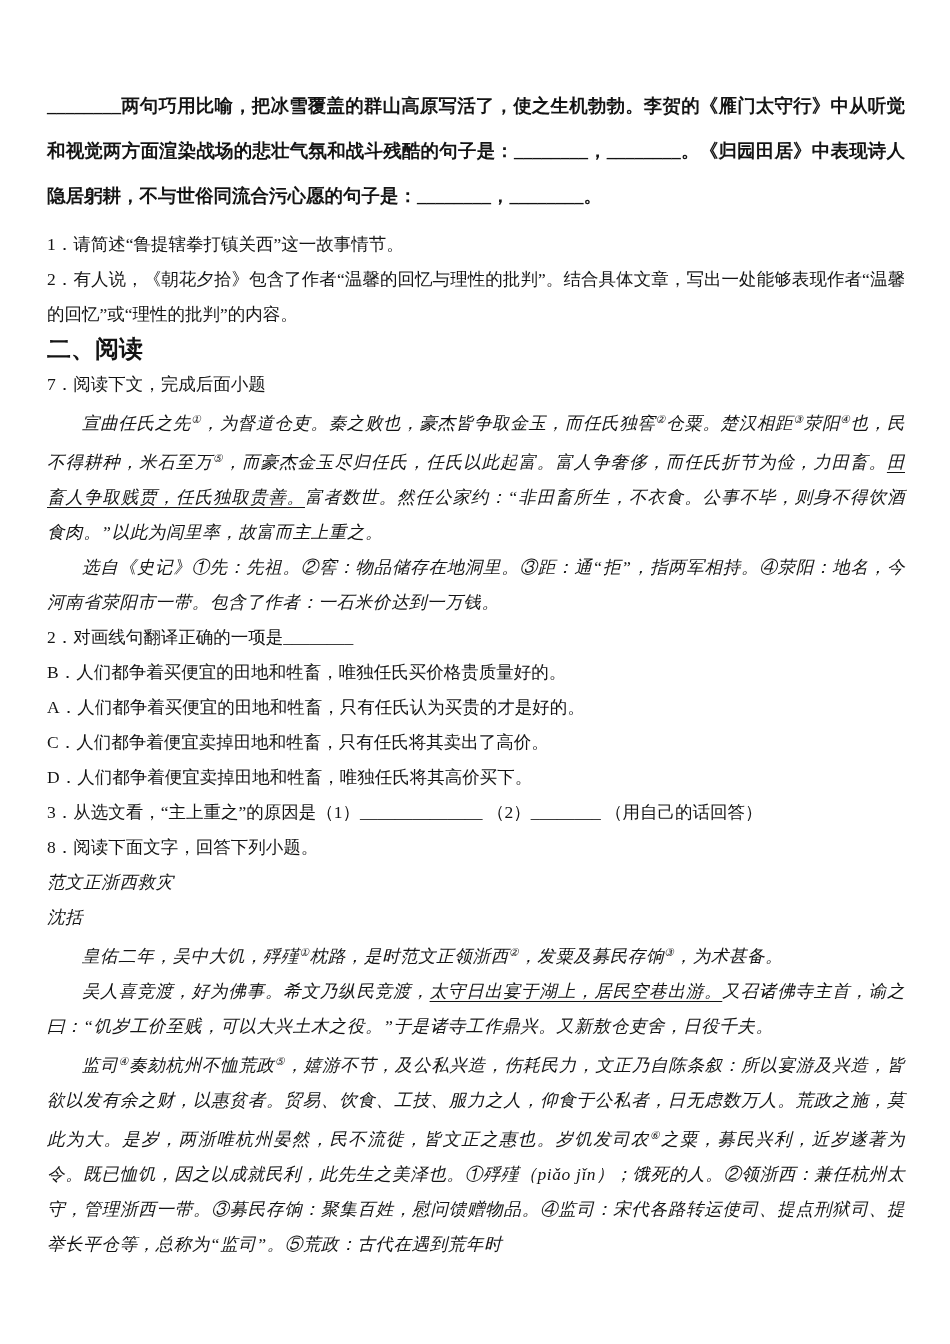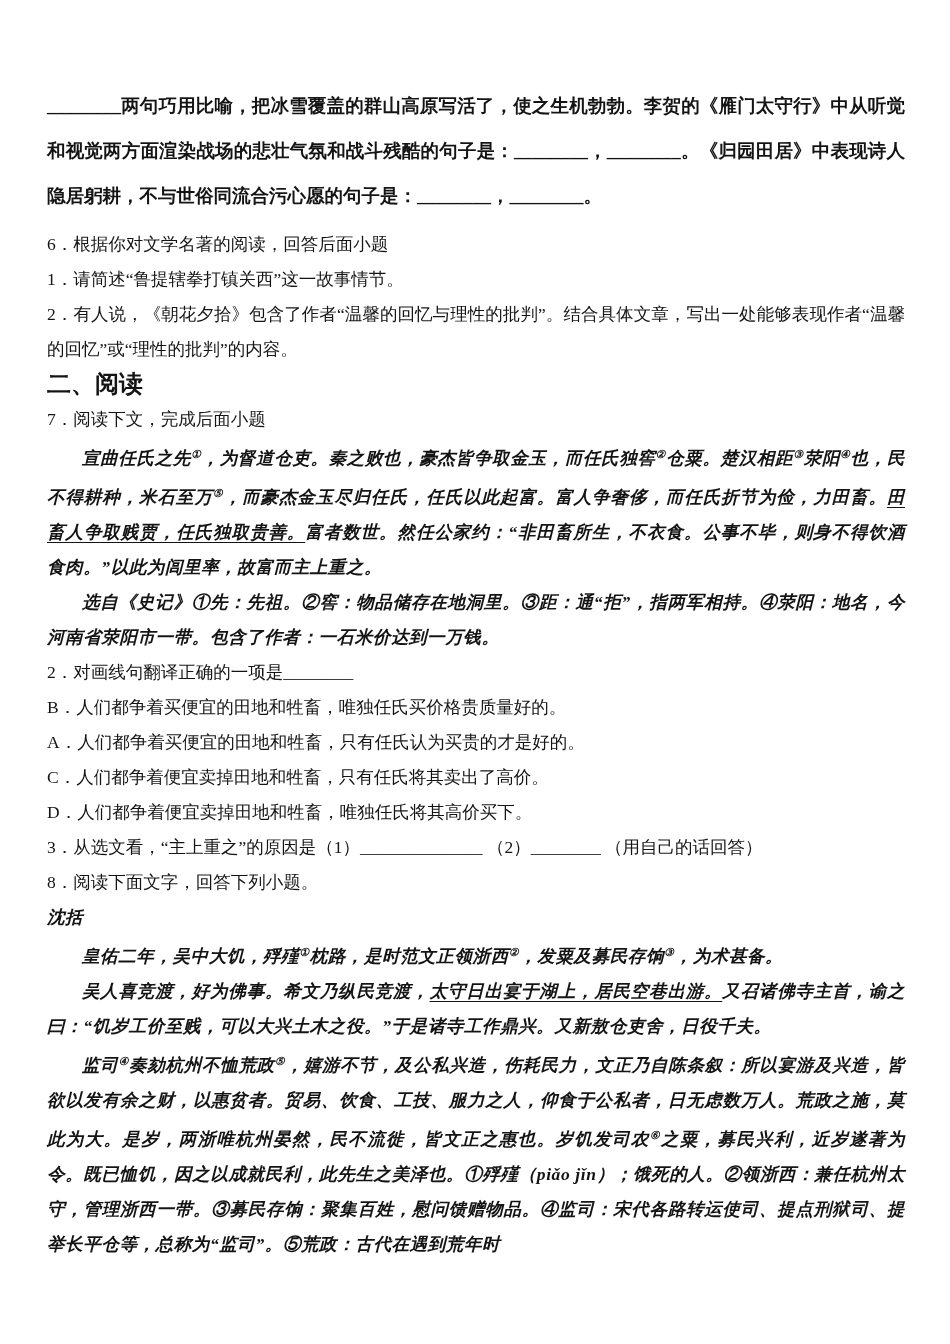--- a/index.html
+++ b/index.html
@@ -14,21 +14,21 @@
     overflow:hidden;
   }
   p{margin:0;text-align:justify;}
   
   .bpara{font-weight:700;font-size:18.5px;line-height:45px;margin-bottom:8px;}
   
   .r{font-size:17.5px;line-height:35px;}
   
   .sect{font-weight:700;font-size:24px;line-height:35px;}
   
-  .kai{font-style:italic;letter-spacing:0.6px;font-weight:bold;}
+  .kai{font-style:italic;letter-spacing:0.6px;}
   .indent{text-indent:2em;}
   
   .sn{font-size:11px;vertical-align:6px;font-style:inherit;}
   
   .ul{text-decoration:underline;text-underline-offset:4px;}
   
   .dot{position:relative;display:inline-block;top:-2px;}
   .dot::after{
     content:"\2022";
     position:absolute;left:0;right:0;bottom:-15px;
@@ -36,21 +36,20 @@
   }
   .gap{display:inline-block;width:0.5em;}
 </style>
 </head>
 <body>
 
 <div class="page">
 
   <p class="bpara">________两句巧用比喻，把冰雪覆盖的群山高原写活了，使之生机勃勃。李贺的《雁门太守行》中从听觉和视觉两方面渲染战场的悲壮气氛和战斗残酷的句子是：________，________。《归园田居》中表现诗人隐居躬耕，不与世俗同流合污心愿的句子是：________，________。</p>
 
-  <p class="r">6．根据你对文学名著的阅读，回答后面小题</p>
   <p class="r">1．请简述“鲁提辖拳打镇关西”这一故事情节。</p>
   <p class="r">2．有人说，《朝花夕拾》包含了作者“温馨的回忆与理性的批判”。结合具体文章，写出一处能够表现作者“温馨的回忆”或“理性的批判”的内容。</p>
 
   <p class="sect">二、阅读</p>
   <p class="r">7．阅读下文，完成后面小题</p>
 
   <p class="r kai indent"><span>宣曲任氏之先</span><span class="sn">①</span><span>，为督道仓吏。秦之败也，豪杰皆争取金玉，而任氏独窖</span><span class="sn">②</span><span>仓粟。楚汉相距</span><span class="sn">③</span><span>荥阳</span><span class="sn">④</span><span>也，民不得耕种，米石至万</span><span class="sn">⑤</span><span>，而豪杰金玉尽归任氏，任氏以此起富。富人争奢侈，而任氏折节为俭，力田畜。</span><span class="ul">田畜人争取贱贾，任氏独取贵善。</span><span>富者数世。然任公家约：“非田畜所生，不衣食。公事不毕，则身不得饮酒食肉。”以此为闾里率，故富而主上重之。</span></p>
 
   <p class="r kai indent">选自《史记》①先：先祖。②窖：物品储存在地洞里。③距：通“拒”，指两军相持。④荥阳：地名，今河南省荥阳市一带。包含了作者：一石米价达到一万钱。</p>
 
@@ -58,20 +57,21 @@
   <p class="r">2．对画线句翻译正确的一项是________</p>
 
   <p class="r">B．人们都争着买便宜的田地和牲畜，唯独任氏买价格贵质量好的。</p>
   <p class="r">A．人们都争着买便宜的田地和牲畜，只有任氏认为买贵的才是好的。</p>
   <p class="r">C．人们都争着便宜卖掉田地和牲畜，只有任氏将其卖出了高价。</p>
   <p class="r">D．人们都争着便宜卖掉田地和牲畜，唯独任氏将其高价买下。</p>
 
   <p class="r">3．从选文看，“主上重之”的原因是（1）______________ （2）________ （用自己的话回答）</p>
 
   <p class="r">8．阅读下面文字，回答下列小题。</p>
+  <p class="r kai">范文正浙西救灾</p>
   <p class="r kai">沈括</p>
 
   <p class="r kai indent"><span>皇佑二年，吴中大饥，殍殣</span><span class="sn">①</span><span>枕路，是时范文正领浙西</span><span class="sn">②</span><span>，发粟及募民存饷</span><span class="sn">③</span><span>，为术甚备。</span></p>
 
   <p class="r kai indent"><span>吴人喜竞渡，好为佛事。希文乃纵民竞渡，</span><span class="ul">太守日出宴于湖上，居民空巷出游。</span><span>又召诸佛寺主首，谕之曰：“饥岁工价至贱，可以大兴土木之役。”于是诸寺工作鼎兴。又新敖仓吏舍，日役千夫。</span></p>
 
   <p class="r kai indent"><span>监司</span><span class="sn">④</span><span>奏劾杭州不恤荒政</span><span class="sn">⑤</span><span>，嬉游不节，及公私兴造，伤耗民力，文正乃自陈条叙：所以宴游及兴造，皆欲以发有余之财，以惠贫者。贸易、饮食、工技、服力之人，仰食于公私者，日无虑数万人。荒政之施，莫此为大。是岁，两浙唯杭州晏然，民不流徙，皆文正之惠也。岁饥发司农</span><span class="sn">⑥</span><span>之粟，募民兴利，近岁遂著为令。既已恤饥，因之以成就民利，此先生之美泽也。①殍殣（piǎo jǐn）；饿死的人。②领浙西：兼任杭州太守，管理浙西一带。③募民存饷：聚集百姓，慰问馈赠物品。④监司：宋代各路转运使司、提点刑狱司、提举长平仓等，总称为“监司”。⑤荒政：古代在遇到荒年时</span></p>
 
 </div>
 

